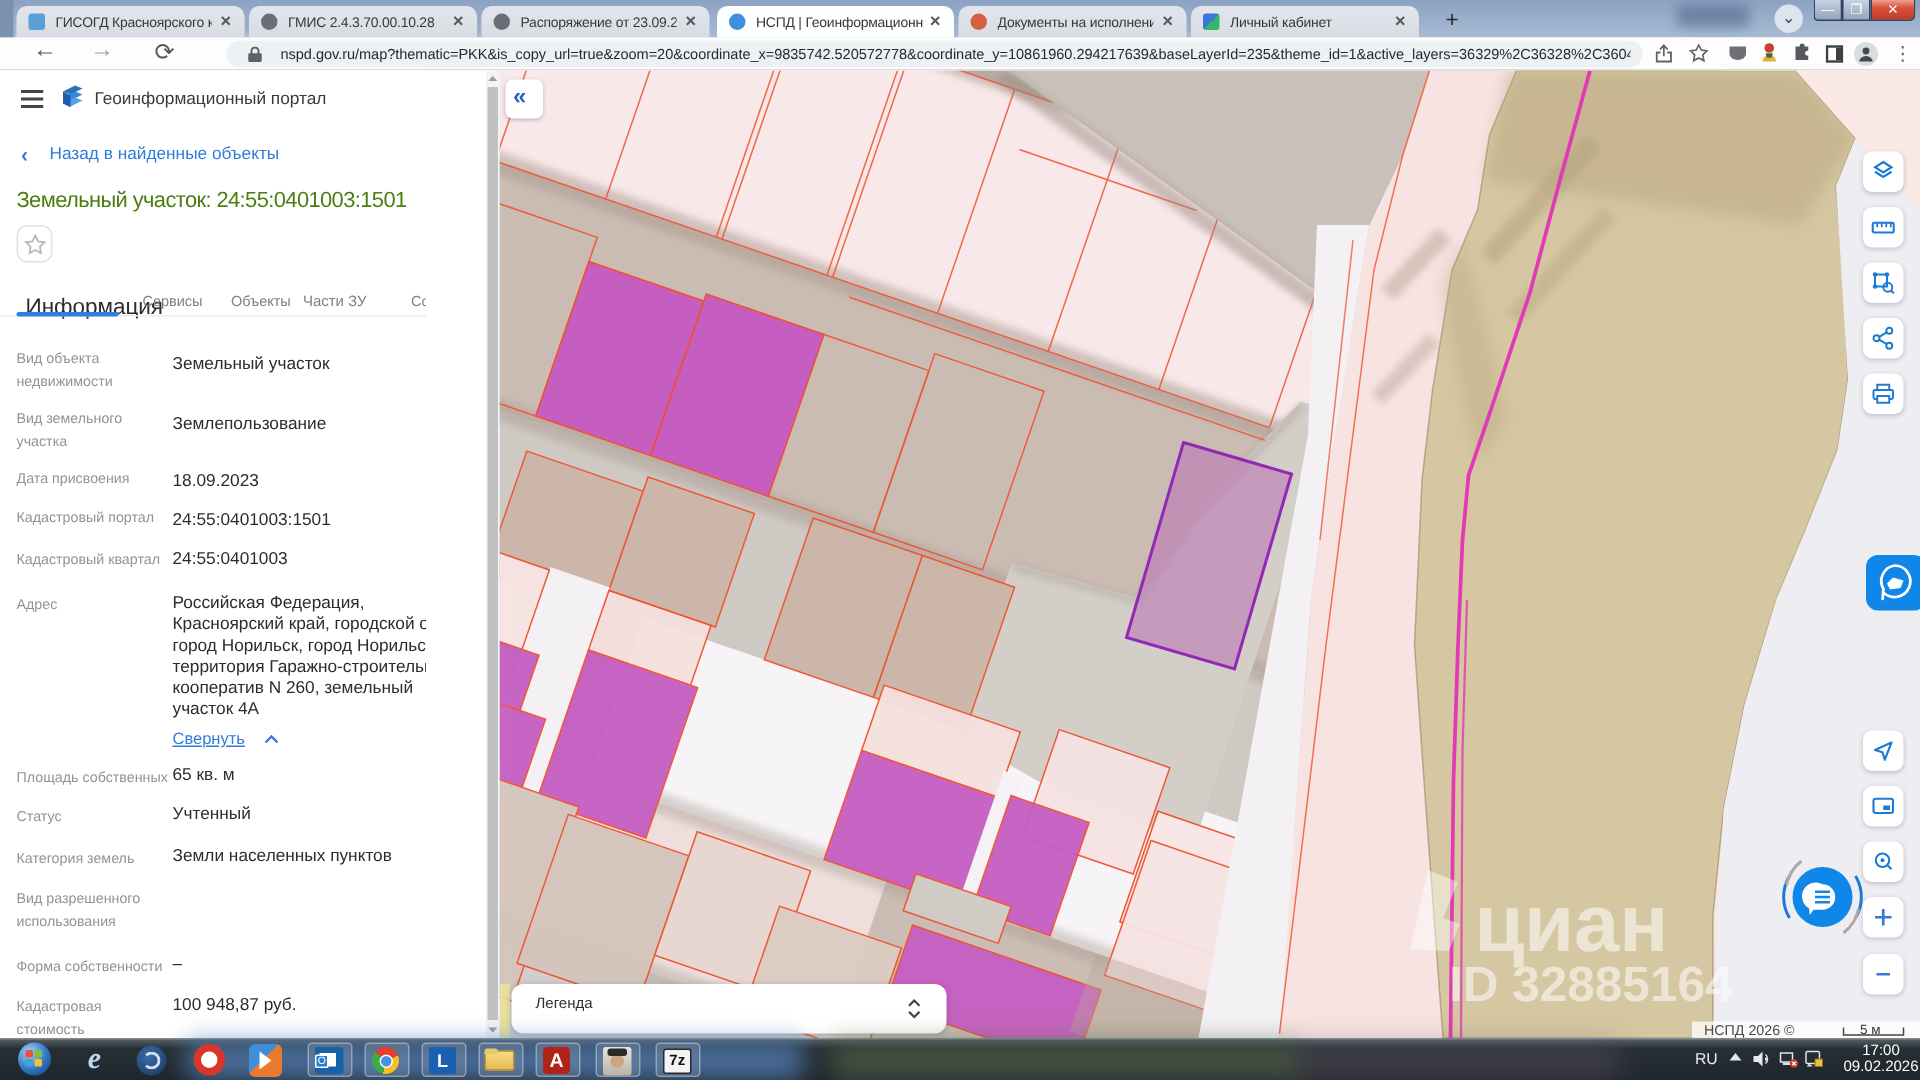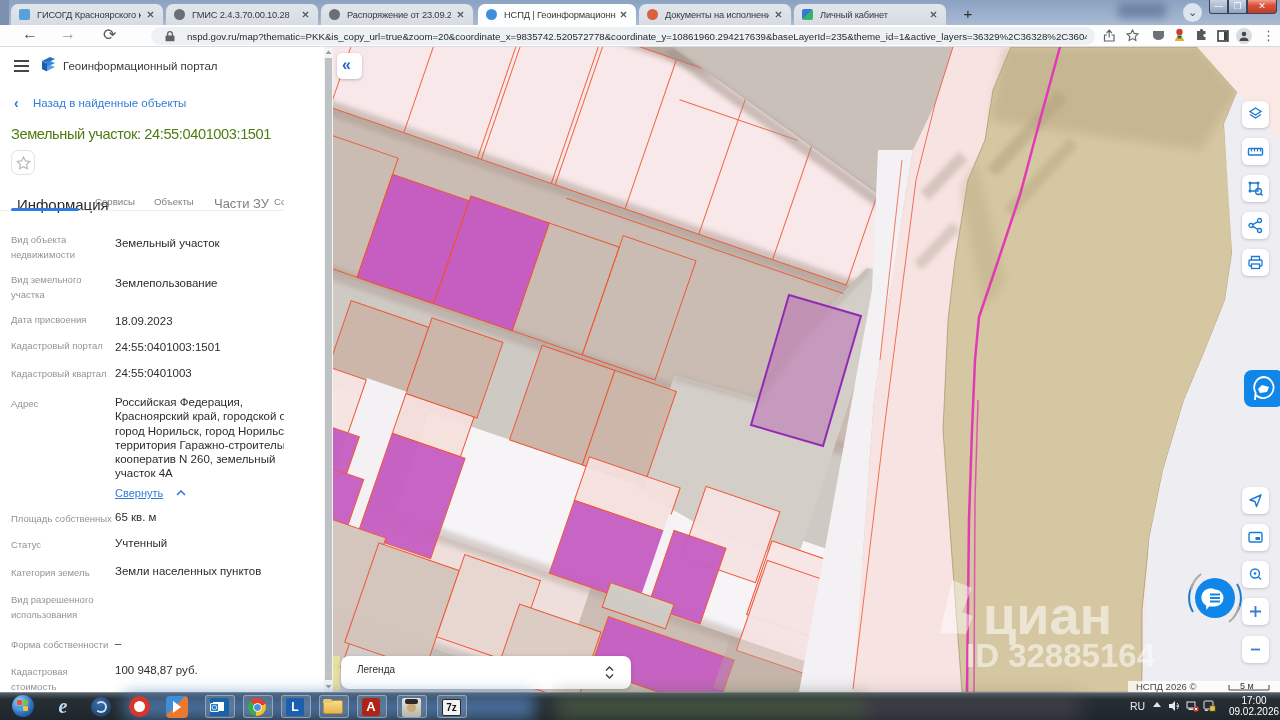--- a/index.html
+++ b/index.html
@@ -148,21 +148,21 @@
 
     <div class="abs" style="left:11px;top:103px;width:24px;height:25px;border:1px solid #e2e2e2;border-radius:7px">
       <svg style="position:absolute;left:4px;top:5px" width="15" height="14" viewBox="0 0 15 14">
             <path d="M7.5 1l1.9 3.9 4.3.6-3.1 3 .7 4.2-3.8-2-3.8 2 .7-4.2-3.1-3 4.3-.6z" fill="none" stroke="#b9b9b9" stroke-width="1.2"></path>
           </svg>
     </div>
 
     <div class="abs" style="left:17px;top:149px;font-size:15px;letter-spacing:-.02px;color:#2b2b2b">Информация</div>
     <div class="abs" style="left:95px;top:149px;font-size:9.7px;letter-spacing:-.02px;color:#808080">Сервисы</div>
     <div class="abs" style="left:154px;top:149px;font-size:9.7px;letter-spacing:-.02px;color:#808080">Объекты</div>
-    <div class="abs" style="left:214px;top:149px;font-size:13px;letter-spacing:-.02px;color:#808080">Части ЗУ</div>
+    <div class="abs" style="left:202px;top:149px;font-size:10px;letter-spacing:-.02px;color:#808080">Части ЗУ</div>
     <div class="abs" style="left:274px;top:149px;font-size:9.7px;letter-spacing:-.02px;color:#808080">Соста</div>
     <div class="abs" style="left:0;top:163px;width:324px;height:1px;background:#ededed"></div>
     <div class="abs" style="left:11px;top:161px;width:68px;height:3px;background:#2e7de0;border-radius:2px"></div>
     <div class="abs" style="left:298px;top:143px;width:17px;height:19px;background:#fff;border:1px solid #dedede;border-radius:4px;box-shadow:-4px 0 6px rgba(255,255,255,.9)">
       <svg style="position:absolute;left:5px;top:5px" width="6" height="8" viewBox="0 0 6 8">
             <path d="M1 0l4.5 4L1 8z" fill="#2e7de0"></path>
           </svg>
     </div>
 
     <div class="lbl" style="top:185px">Вид объекта<br>недвижимости</div>

